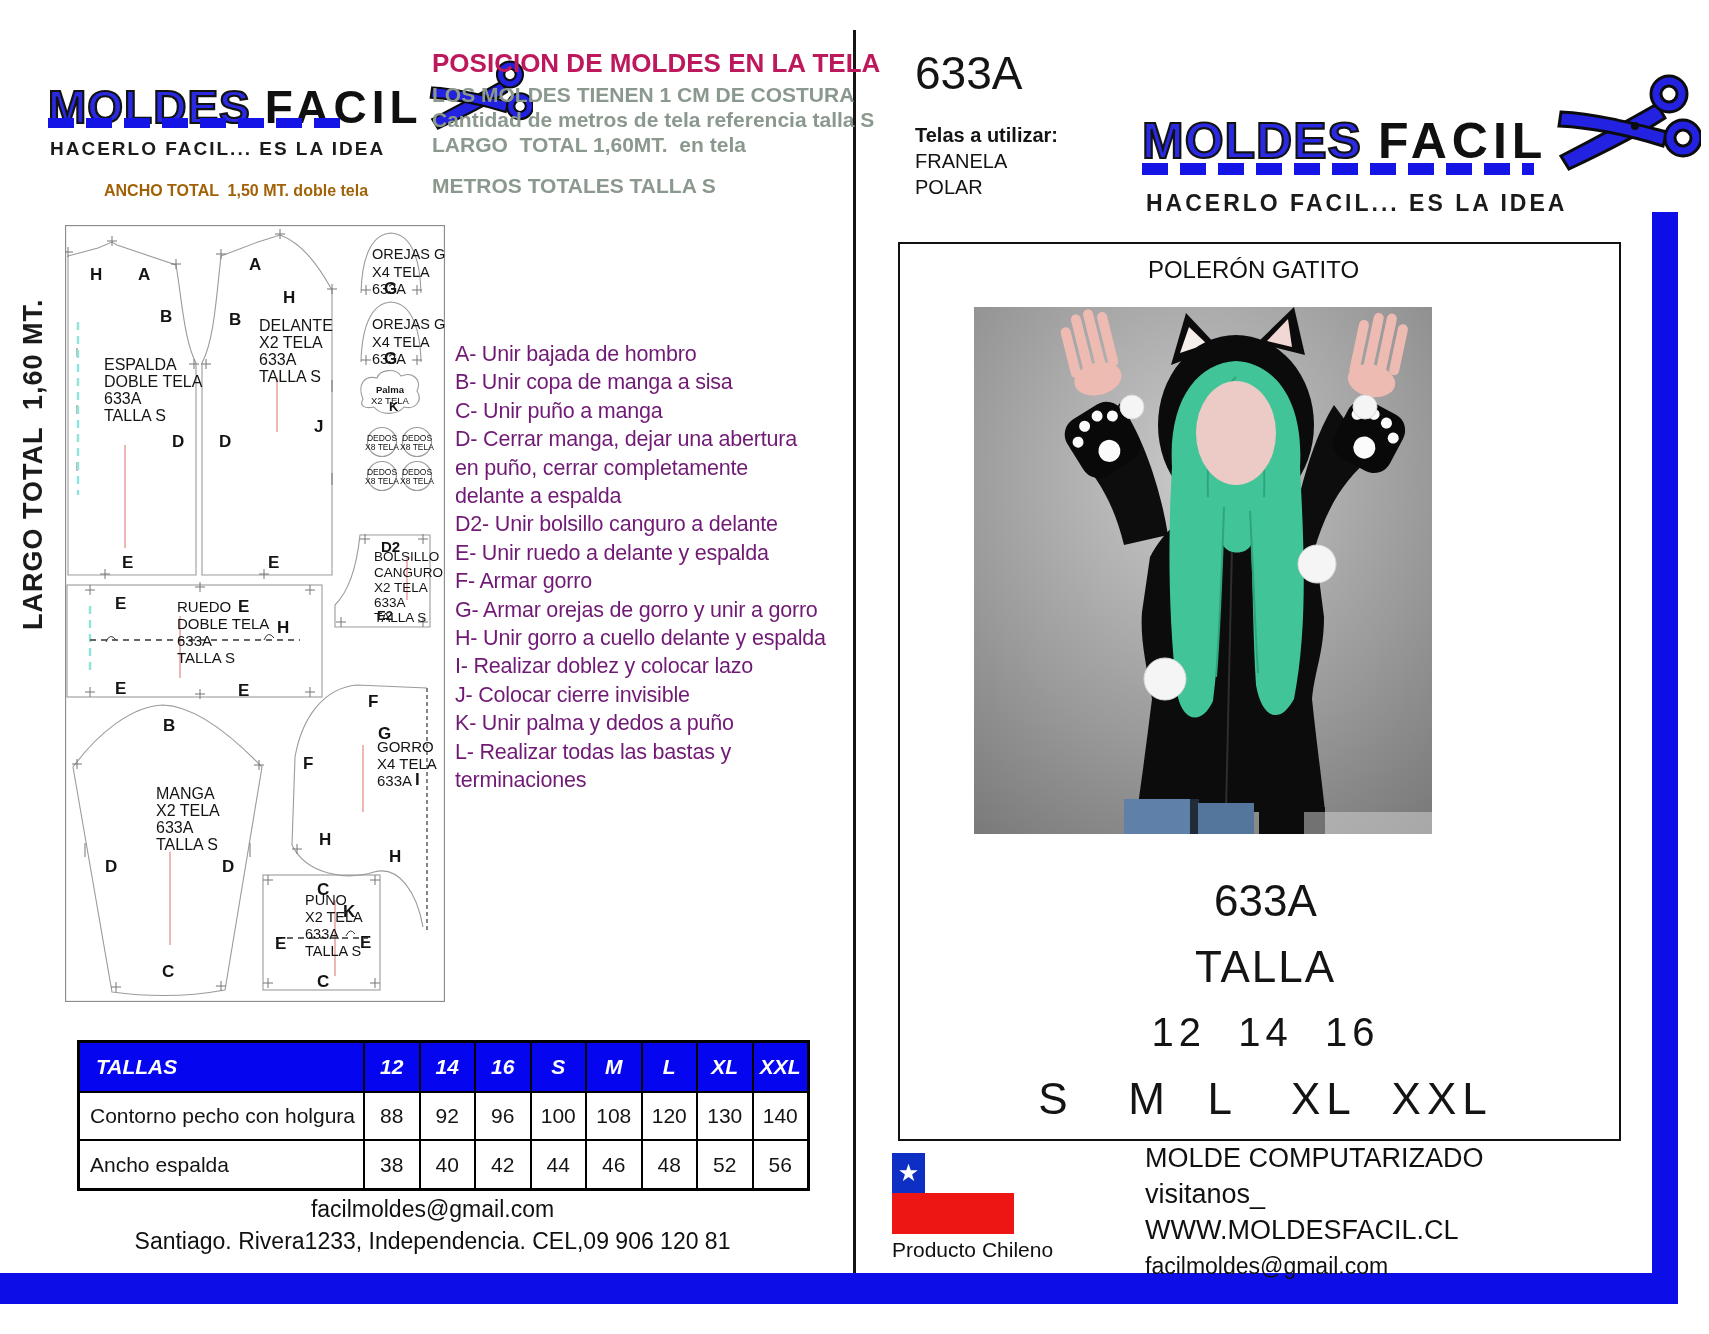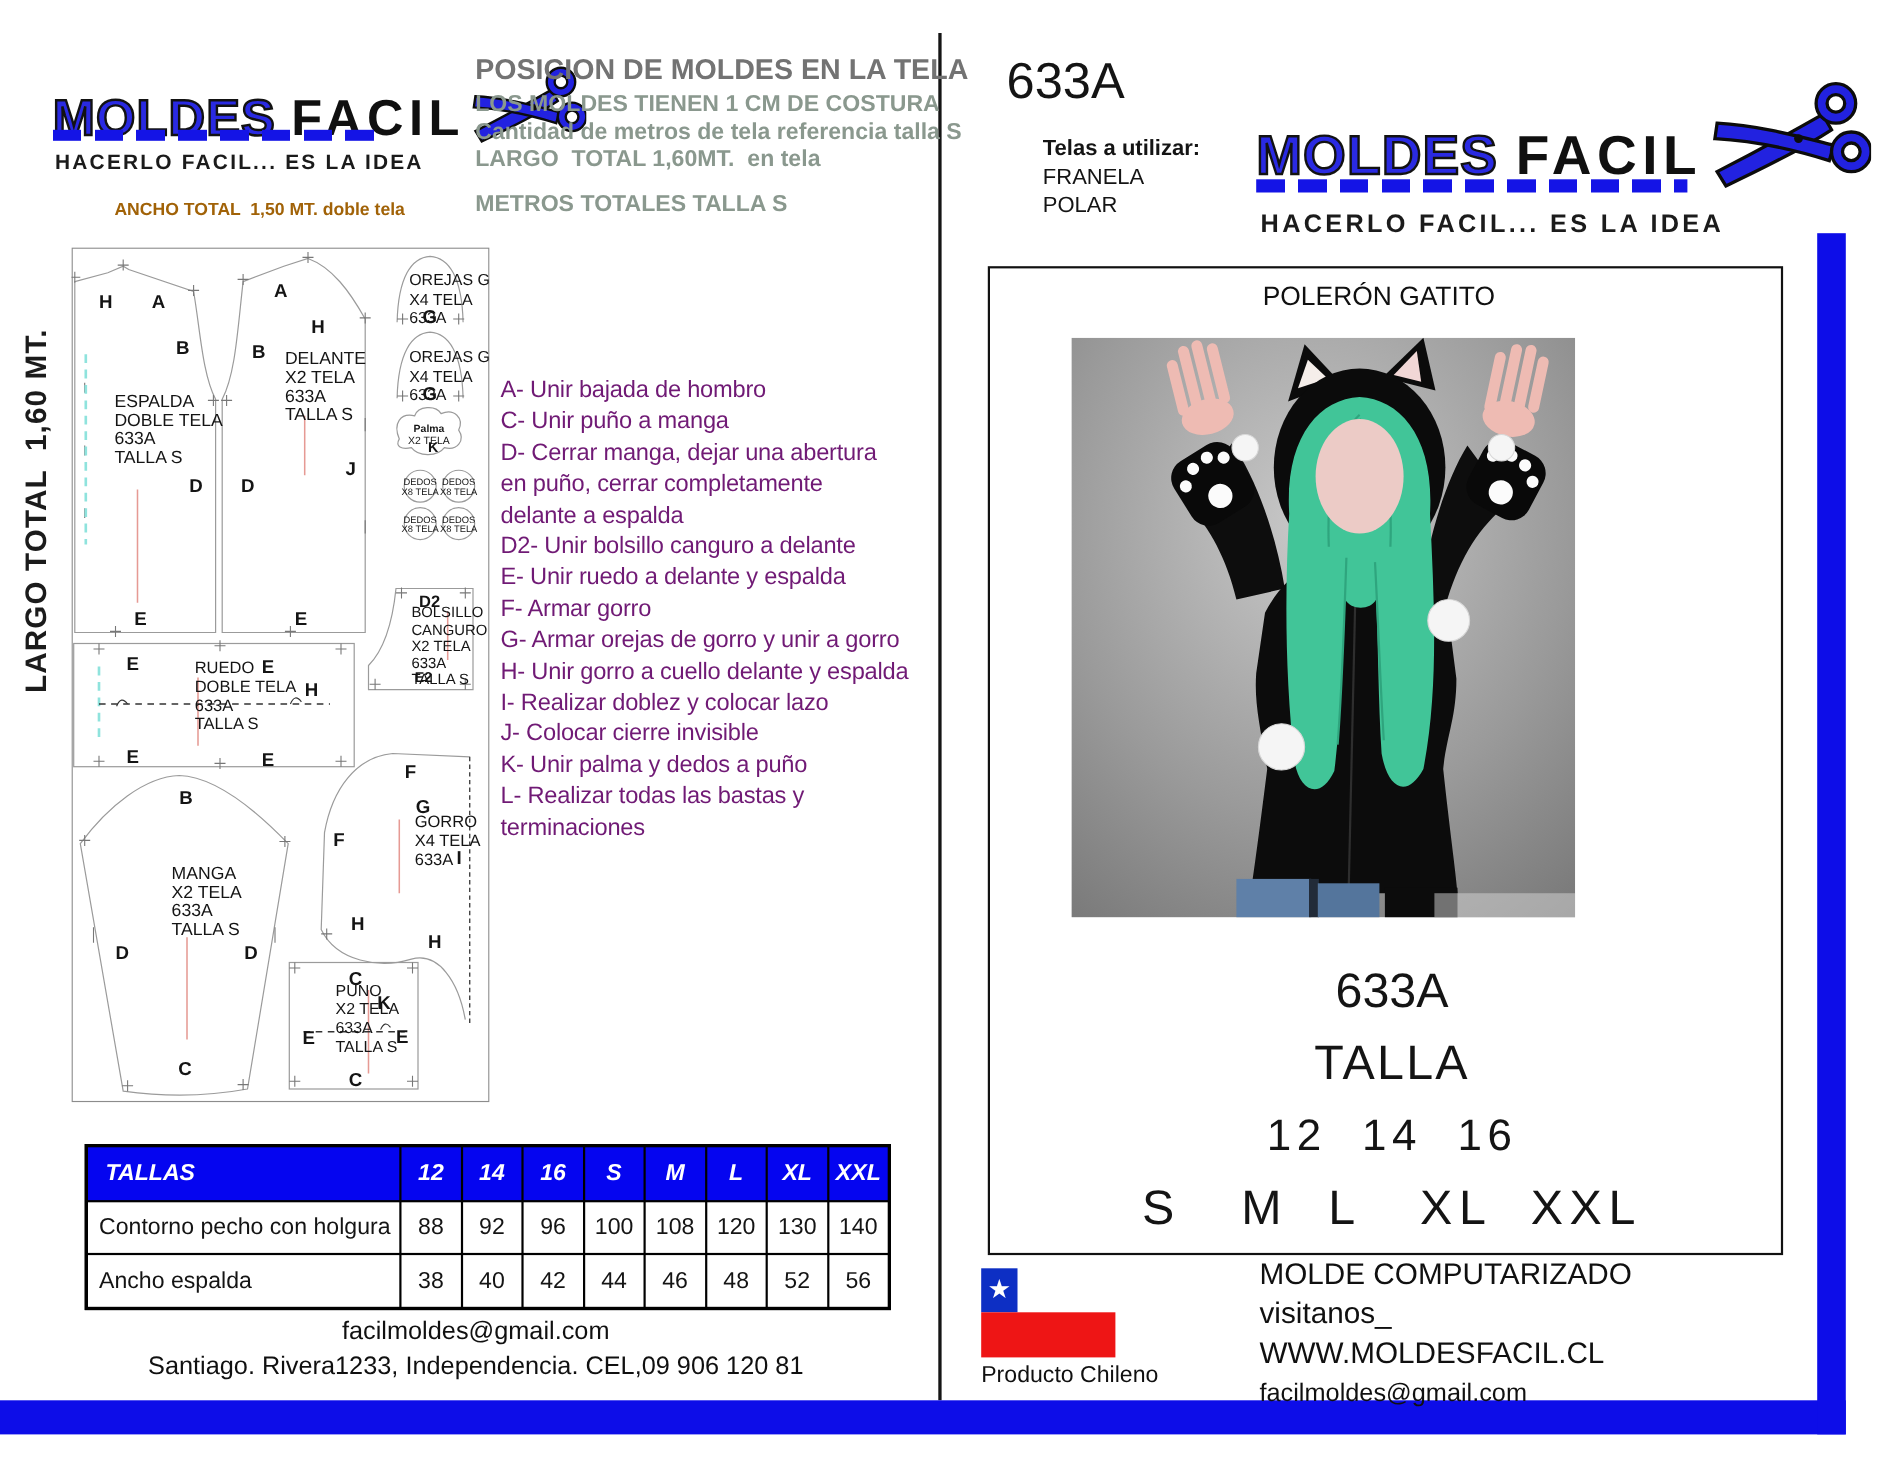--- a/index.html
+++ b/index.html
@@ -9,21 +9,21 @@
   .pre{white-space:pre;}
 
   
   .wordmark{display:flex;align-items:flex-end;}
   .moldes{font-weight:900;color:#2a2ae2;-webkit-text-stroke:2.2px #121212;letter-spacing:1px;}
   .facil{font-weight:800;color:#101010;letter-spacing:5px;}
   .dashes{background:repeating-linear-gradient(90deg,#1414e6 0 26px,transparent 26px 38px);}
   .tagline{font-weight:800;letter-spacing:2px;color:#1b1b1b;}
 
   
-  .hdr-title{font-size:26px;font-weight:700;color:#737373;}
+  .hdr-title{font-size:26px;font-weight:700;color:#be185d;}
   .hdr-line{font-size:21px;line-height:25px;color:#8a988e;font-weight:600;}
 
   .ancho{font-size:16px;font-weight:600;color:#a16207;}
   .largo{writing-mode:vertical-rl;transform:rotate(180deg);font-size:27px;font-weight:600;
          color:#1b1b1b;letter-spacing:1px;}
 
   
   .instr{font-size:21.5px;line-height:28.4px;letter-spacing:-0.2px;color:#701a75;}
 
   
@@ -31,21 +31,21 @@
        gap:2px;background:#000;border:3px solid #000;}
   .tbl div{background:#fff;display:flex;align-items:center;justify-content:center;font-size:21px;}
   .tbl .th{background:#0505f0;color:#fff;font-weight:800;font-style:italic;}
   .tbl .th-left{justify-content:flex-start;padding-left:16px;}
   .tbl .td-left{justify-content:flex-start;padding-left:10px;}
 
   .foot-left{font-size:23px;color:#101010;text-align:center;width:711px;}
 
   
   .code-big{font-size:46px;color:#141414;}
-  .telas{font-size:20px;color:#141414;line-height:26px;margin-left:33px;}
+  .telas{font-size:20px;color:#141414;line-height:26px;}
   .pbox{border:2.5px solid #111;}
   .pbox-title{font-size:24px;color:#101010;text-align:center;}
   .pbox-line{width:707px;text-align:center;color:#141414;}
 
   .flag-caption{font-size:21px;color:#101010;}
   .rfoot{color:#101010;}
 
   
   svg text{font-family:"Liberation Sans",sans-serif;fill:#141414;}
   svg .r{fill:#de2b22;font-weight:600;}
@@ -226,20 +226,21 @@
       <text x="317" y="895">C</text>
       <text x="343" y="917">K</text>
       <text x="275" y="949">E</text>
       <text x="360" y="948">E</text>
       <text x="317" y="987">C</text>
     </g>
   </svg>
 
   <div class="abs" style="left:455px;top:340px;width:400px;">
     <div class="instr">A- Unir bajada de hombro</div>
+    <div class="instr">B- Unir copa de manga a sisa</div>
     <div class="instr">C- Unir puño a manga</div>
     <div class="instr">D- Cerrar manga, dejar una abertura</div>
     <div class="instr">en puño, cerrar completamente</div>
     <div class="instr">delante a espalda</div>
     <div class="instr">D2- Unir bolsillo canguro a delante</div>
     <div class="instr">E- Unir ruedo a delante y espalda</div>
     <div class="instr">F- Armar gorro</div>
     <div class="instr">G- Armar orejas de gorro y unir a gorro</div>
     <div class="instr">H- Unir gorro a cuello delante y espalda</div>
     <div class="instr">I- Realizar doblez y colocar lazo</div>

